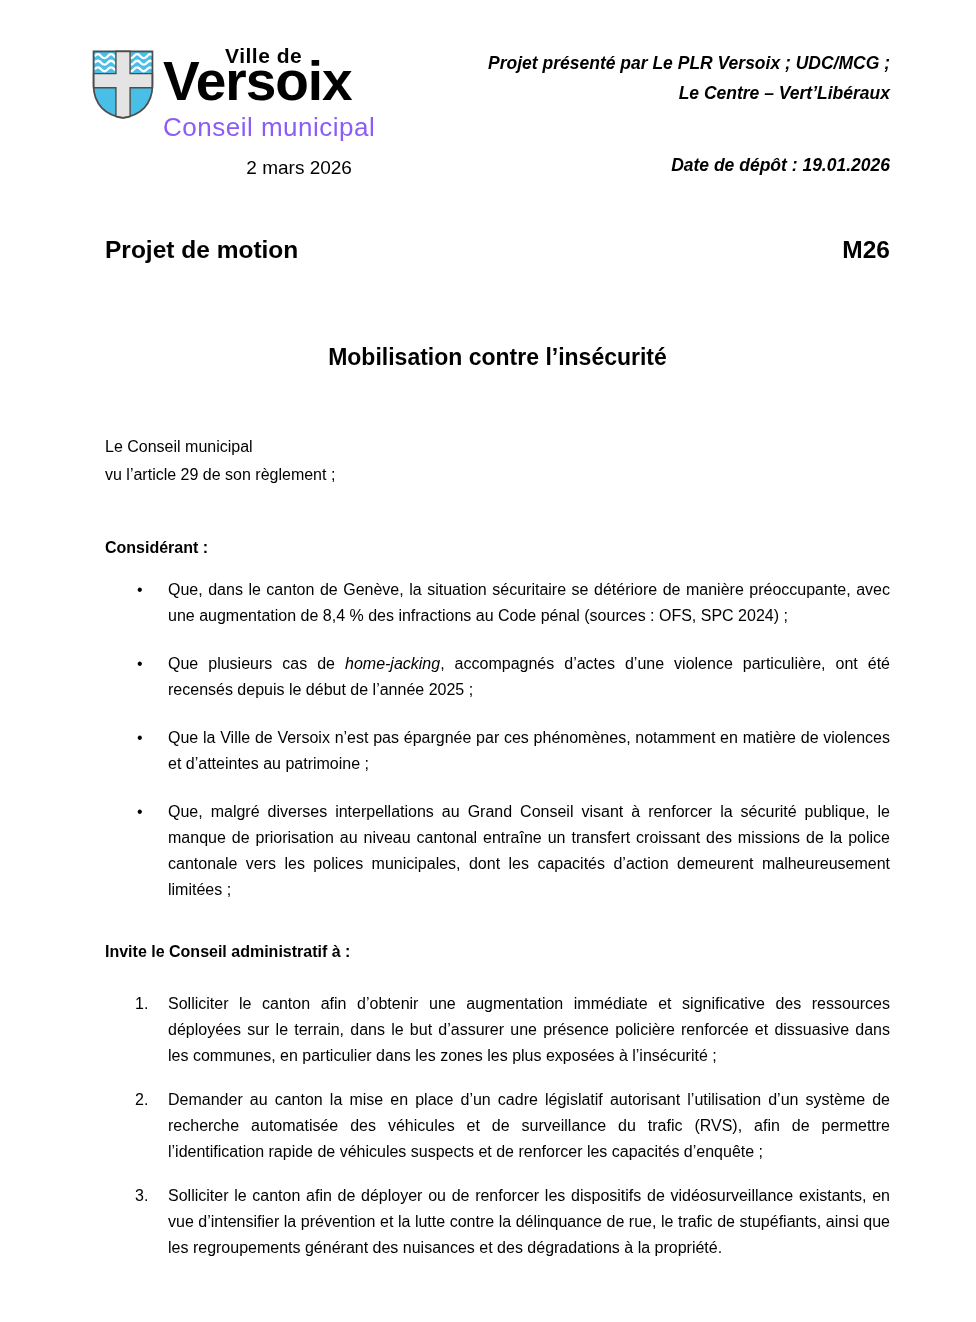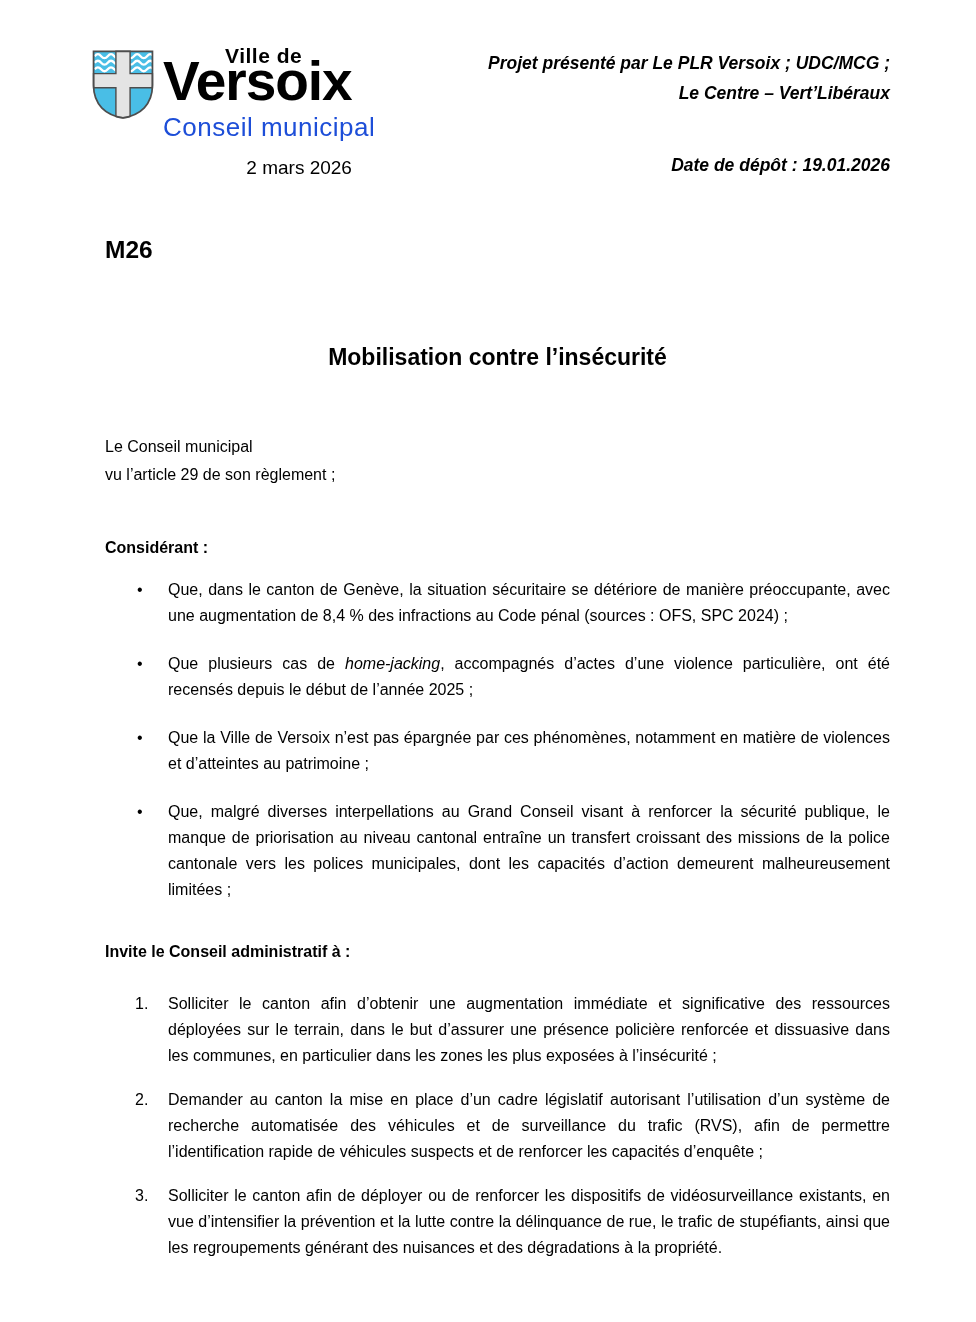--- a/index.html
+++ b/index.html
@@ -28,21 +28,21 @@
   .ville-de {
     font-size: 21px; font-weight: bold; letter-spacing: 0.5px;
     margin-left: 62px; margin-top: 2px; line-height: 24px;
   }
   .versoix {
     font-size: 55px; font-weight: bold; letter-spacing: -1px;
     line-height: 50px; margin-top: -12px;
   }
   .conseil {
     font-size: 26px; font-weight: 400; letter-spacing: 0.5px;
-    text-align: center; margin-top: 6px; color: #1d4ed8;
+    text-align: center; margin-top: 6px; color: #8b5cf6;
   }
   .logo-date {
     font-size: 19px; text-align: center; margin-top: 14px; padding-left: 60px;
   }
 
   .presenter {
     text-align: right; font-style: italic; font-weight: bold;
     font-size: 17.5px; line-height: 30px; margin-top: 6px;
   }
   .deposit { margin-top: 42px; }
@@ -115,20 +115,21 @@
     </div>
 
     <div class="presenter">
       <div>Projet présenté par Le PLR Versoix ; UDC/MCG ;</div>
       <div>Le Centre – Vert’Libéraux</div>
       <div class="deposit">Date de dépôt : 19.01.2026</div>
     </div>
   </div>
 
   <div class="motion-row">
+    <div>Projet de motion</div>
     <div>M26</div>
   </div>
 
   <div class="main-title">Mobilisation contre l’insécurité</div>
 
   <div class="intro">
     <div>Le Conseil municipal</div>
     <div>vu l’article 29 de son règlement ;</div>
   </div>
 

